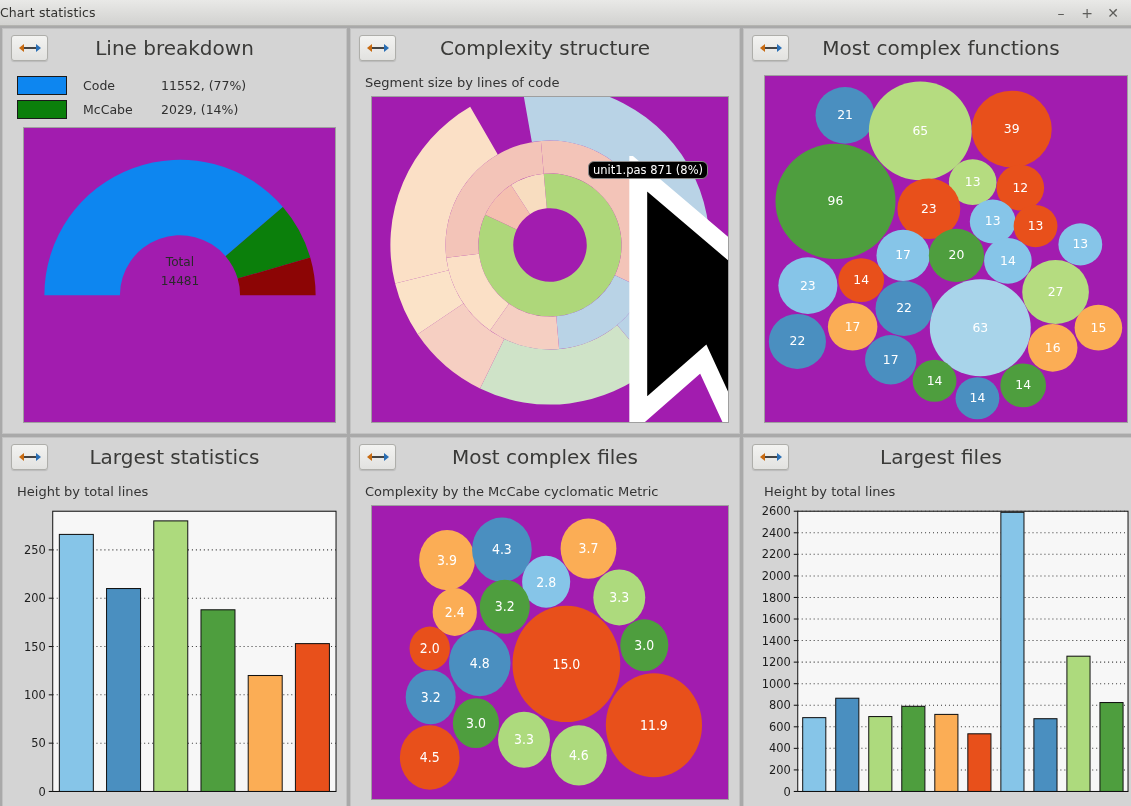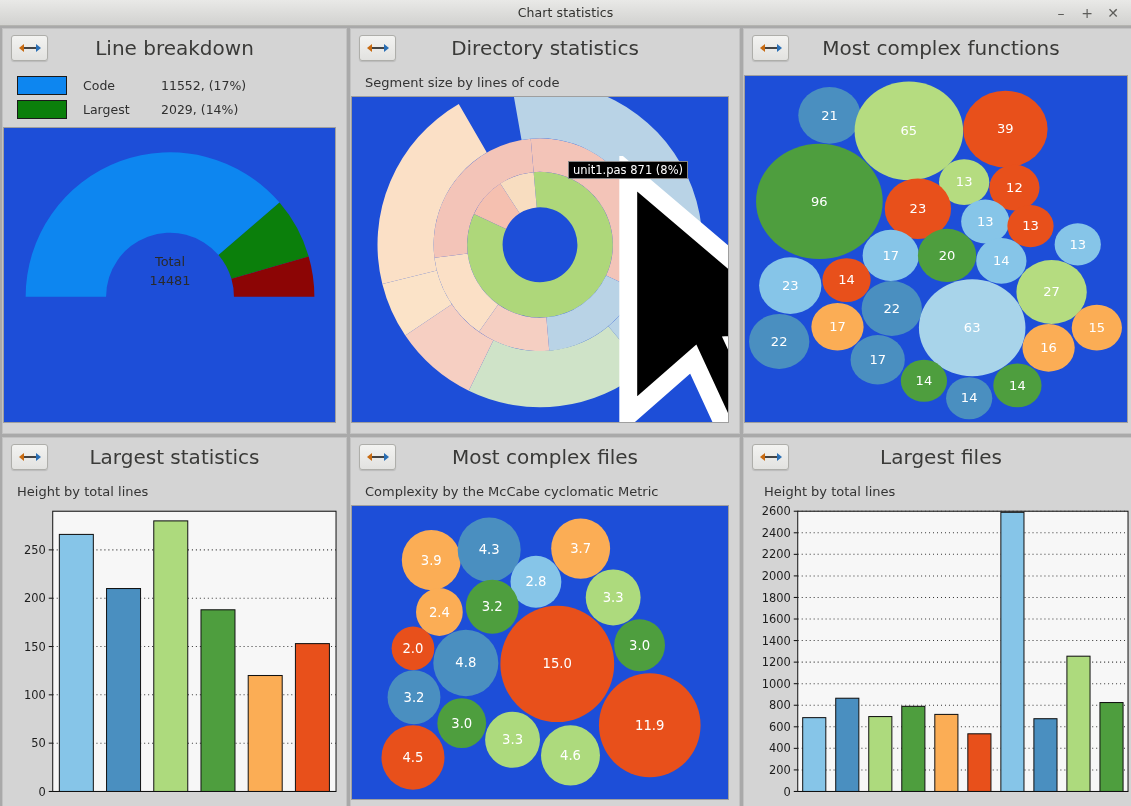--- a/index.html
+++ b/index.html
@@ -12,21 +12,21 @@
 
   
   .titlebar {
     height: 26px; width: 1131px;
     background: linear-gradient(to bottom, #e9e9e7 0%, #dcdcda 55%, #d2d2d0 100%);
     border-bottom: 1px solid #b4b4b0;
     display: flex; align-items: center;
     position: relative;
   }
   .titlebar-title {
-    position: absolute; left: 0; right: 0; text-align: center;
+    position: absolute; left: 0; right: 0; text-align: left;
     font-size: 12.5px; color: #32322f; font-weight: normal;
     letter-spacing: .1px;
   }
   .win-buttons { margin-left: auto; display: flex; align-items: center; gap: 2px; padding-right: 6px; z-index: 2; }
   .win-btn {
     width: 24px; height: 22px; display: flex; align-items: center; justify-content: center;
     font-size: 14px; color: #5d5d5a; cursor: default; line-height: 1;
   }
 
   
@@ -64,23 +64,23 @@
     text-align: center; font-size: 20px; color: #3a3a38;
     line-height: 38px; font-weight: normal; padding: 0 32px;
     white-space: nowrap; overflow: hidden;
   }
   .panel-subtitle {
     font-size: 13px; color: #333; padding: 4px 0 6px 14px;
     flex: 0 0 auto;
   }
   .plot {
     flex: 1 1 auto;
-    background: #1d4ed8;
+    background: #a21caf;
     border: 1px solid #9f9f9f;
-    margin: 0 10px 10px 0;
+    margin: 0 10px 10px 20px;
     position: relative;
     overflow: hidden;
   }
 
   
   .legend { padding: 2px 0 6px 14px; flex: 0 0 auto; }
   .legend-row { display: flex; align-items: center; height: 24px; font-size: 12.5px; color: #303030; }
   .legend-swatch { width: 50px; height: 19px; border: 1px solid #1a1a1a; margin-right: 16px; flex: 0 0 auto; }
   .legend-label { width: 78px; }
   .legend-value { }
@@ -125,25 +125,25 @@
           <path d="M18 1 L23 5 L18 9 Z" fill="#2a6fb5"></path>
           <rect x="6" y="4" width="12" height="2" fill="#444"></rect>
         </svg>
       </div>
       <div class="panel-title">Line breakdown</div>
     </div>
     <div class="legend">
       <div class="legend-row">
         <span class="legend-swatch" style="background:#0d86f0"></span>
         <span class="legend-label">Code</span>
-        <span class="legend-value">11552, (17%)</span>
+        <span class="legend-value">11552, (77%)</span>
       </div>
       <div class="legend-row">
         <span class="legend-swatch" style="background:#0b7f0b"></span>
-        <span class="legend-label">Largest</span>
+        <span class="legend-label">McCabe</span>
         <span class="legend-value">2029, (14%)</span>
       </div>
     </div>
     <div class="plot">
       <svg viewBox="0 0 321 278" preserveAspectRatio="xMidYMid meet">
         <g id="donut-slices">
             <path d="M21 160.00000000000003 A140 140 0 0 1 267.2162273504333 68.79631012156874 L208.0386149694776 119.60979448240901 A62 62 0 0 0 99 160 Z" fill="#0d86f0"></path>
             <path d="M267.2162273504333 68.79631012156874 A140 140 0 0 1 295.4573862635326 120.99729138663318 L220.54541391670728 142.7273718997947 A62 62 0 0 0 208.0386149694776 119.60979448240901 Z" fill="#0b7f0b"></path>
             <path d="M295.4573862635326 120.99729138663318 A140 140 0 0 1 301 159.99999999999997 L223 159.99999999999997 A62 62 0 0 0 220.54541391670728 142.7273718997947 Z" fill="#8c0505"></path>
           </g>
@@ -155,21 +155,21 @@
 
   <div class="panel">
     <div class="panel-header">
       <div class="expand-btn">
         <svg width="24" height="10" viewBox="0 0 24 10">
           <path d="M6 1 L1 5 L6 9 Z" fill="#c86a10"></path>
           <path d="M18 1 L23 5 L18 9 Z" fill="#2a6fb5"></path>
           <rect x="6" y="4" width="12" height="2" fill="#444"></rect>
         </svg>
       </div>
-      <div class="panel-title">Directory statistics</div>
+      <div class="panel-title">Complexity structure</div>
     </div>
     <div class="panel-subtitle">Segment size by lines of code</div>
     <div class="plot">
       <svg viewBox="0 0 368 330" preserveAspectRatio="xMidYMid meet">
         <g id="sunburst-slices">
             <path d="M177.55047503667328 76.28159234121082 A74 74 0 1 1 116.9332237592879 118.72624863118826 L149.56030409260728 133.94050605385343 A38 38 0 1 0 180.68808177558898 112.14460147251367 Z" fill="#aed77a"></path>
             <path d="M116.9332237592879 118.72624863118826 A74 74 0 0 1 143.696711408888 87.93837797203862 L163.30371666942898 118.13051841807389 A38 38 0 0 0 149.56030409260728 133.94050605385343 Z" fill="#f5c0b0"></path>
             <path d="M143.696711408888 87.93837797203862 A74 74 0 0 1 177.55047503667328 76.28159234121082 L180.68808177558898 112.14460147251367 A38 38 0 0 0 163.30371666942898 118.13051841807389 Z" fill="#f8ddc0"></path>
             <path d="M174.5871797832529 42.41097260609148 A108 108 0 0 1 281.8812409999582 195.64277226799555 L251.0667762407121 181.27375136881176 A74 74 0 0 0 177.55047503667328 76.28159234121082 Z" fill="#f3c4b8"></path>
             <path d="M281.8812409999582 195.64277226799555 A108 108 0 0 1 193.4128202167471 257.5890273939085 L190.4495249633267 223.71840765878918 A74 74 0 0 0 251.0667762407121 181.27375136881176 Z" fill="#b9d3e6"></path>
@@ -179,21 +179,21 @@
             <path d="M155.3480506849565 -12.493279247014328 A165 165 0 0 1 290.059955598279 276.39733311463135 L253.42106184614624 232.73279985684962 A108 108 0 0 0 165.24599681197154 43.64076267468154 Z" fill="#b9d3e6"></path>
             <path d="M290.059955598279 276.39733311463135 A165 165 0 0 1 111.66876077980221 298.30101763936256 L136.65591614677965 247.06975700031003 A108 108 0 0 0 253.42106184614624 232.73279985684962 Z" fill="#cfe3c8"></path>
             <path d="M111.66876077980221 298.30101763936256 A165 165 0 0 1 47.208800528418124 242.26682907267323 L94.46394216405551 210.39283357484067 A108 108 0 0 0 136.65591614677965 247.06975700031003 Z" fill="#f6cfc2"></path>
             <path d="M47.208800528418124 242.26682907267323 A165 165 0 0 1 23.901205164460578 189.91711277394518 L79.20806156219238 176.1275647247641 A108 108 0 0 0 94.46394216405551 210.39283357484067 Z" fill="#fbe3c8"></path>
             <path d="M23.901205164460578 189.91711277394518 A165 165 0 0 1 101.49999999999993 7.105808375567676 L129.99999999999994 56.46925639128065 A108 108 0 0 0 79.20806156219238 176.1275647247641 Z" fill="#fbe0c6"></path>
           </g>
       </svg>
       <svg class="cursor-arrow" style="left:202px; top:59px;" width="16" height="20" viewBox="0 0 16 20">
         <path d="M1 1 L1 16 L5 12.5 L8 19 L10.5 17.8 L7.6 11.6 L13 11.2 Z" fill="#000" stroke="#fff" stroke-width="1.1"></path>
       </svg>
-      <div class="tooltip" style="left:216px; top:64px;">unit1.pas 871 (8%)</div>
+      <div class="tooltip" style="left:216px; top:64px;border-radius:6px;">unit1.pas 871 (8%)</div>
     </div>
   </div>
 
   <div class="panel">
     <div class="panel-header">
       <div class="expand-btn">
         <svg width="24" height="10" viewBox="0 0 24 10">
           <path d="M6 1 L1 5 L6 9 Z" fill="#c86a10"></path>
           <path d="M18 1 L23 5 L18 9 Z" fill="#2a6fb5"></path>
           <rect x="6" y="4" width="12" height="2" fill="#444"></rect>

